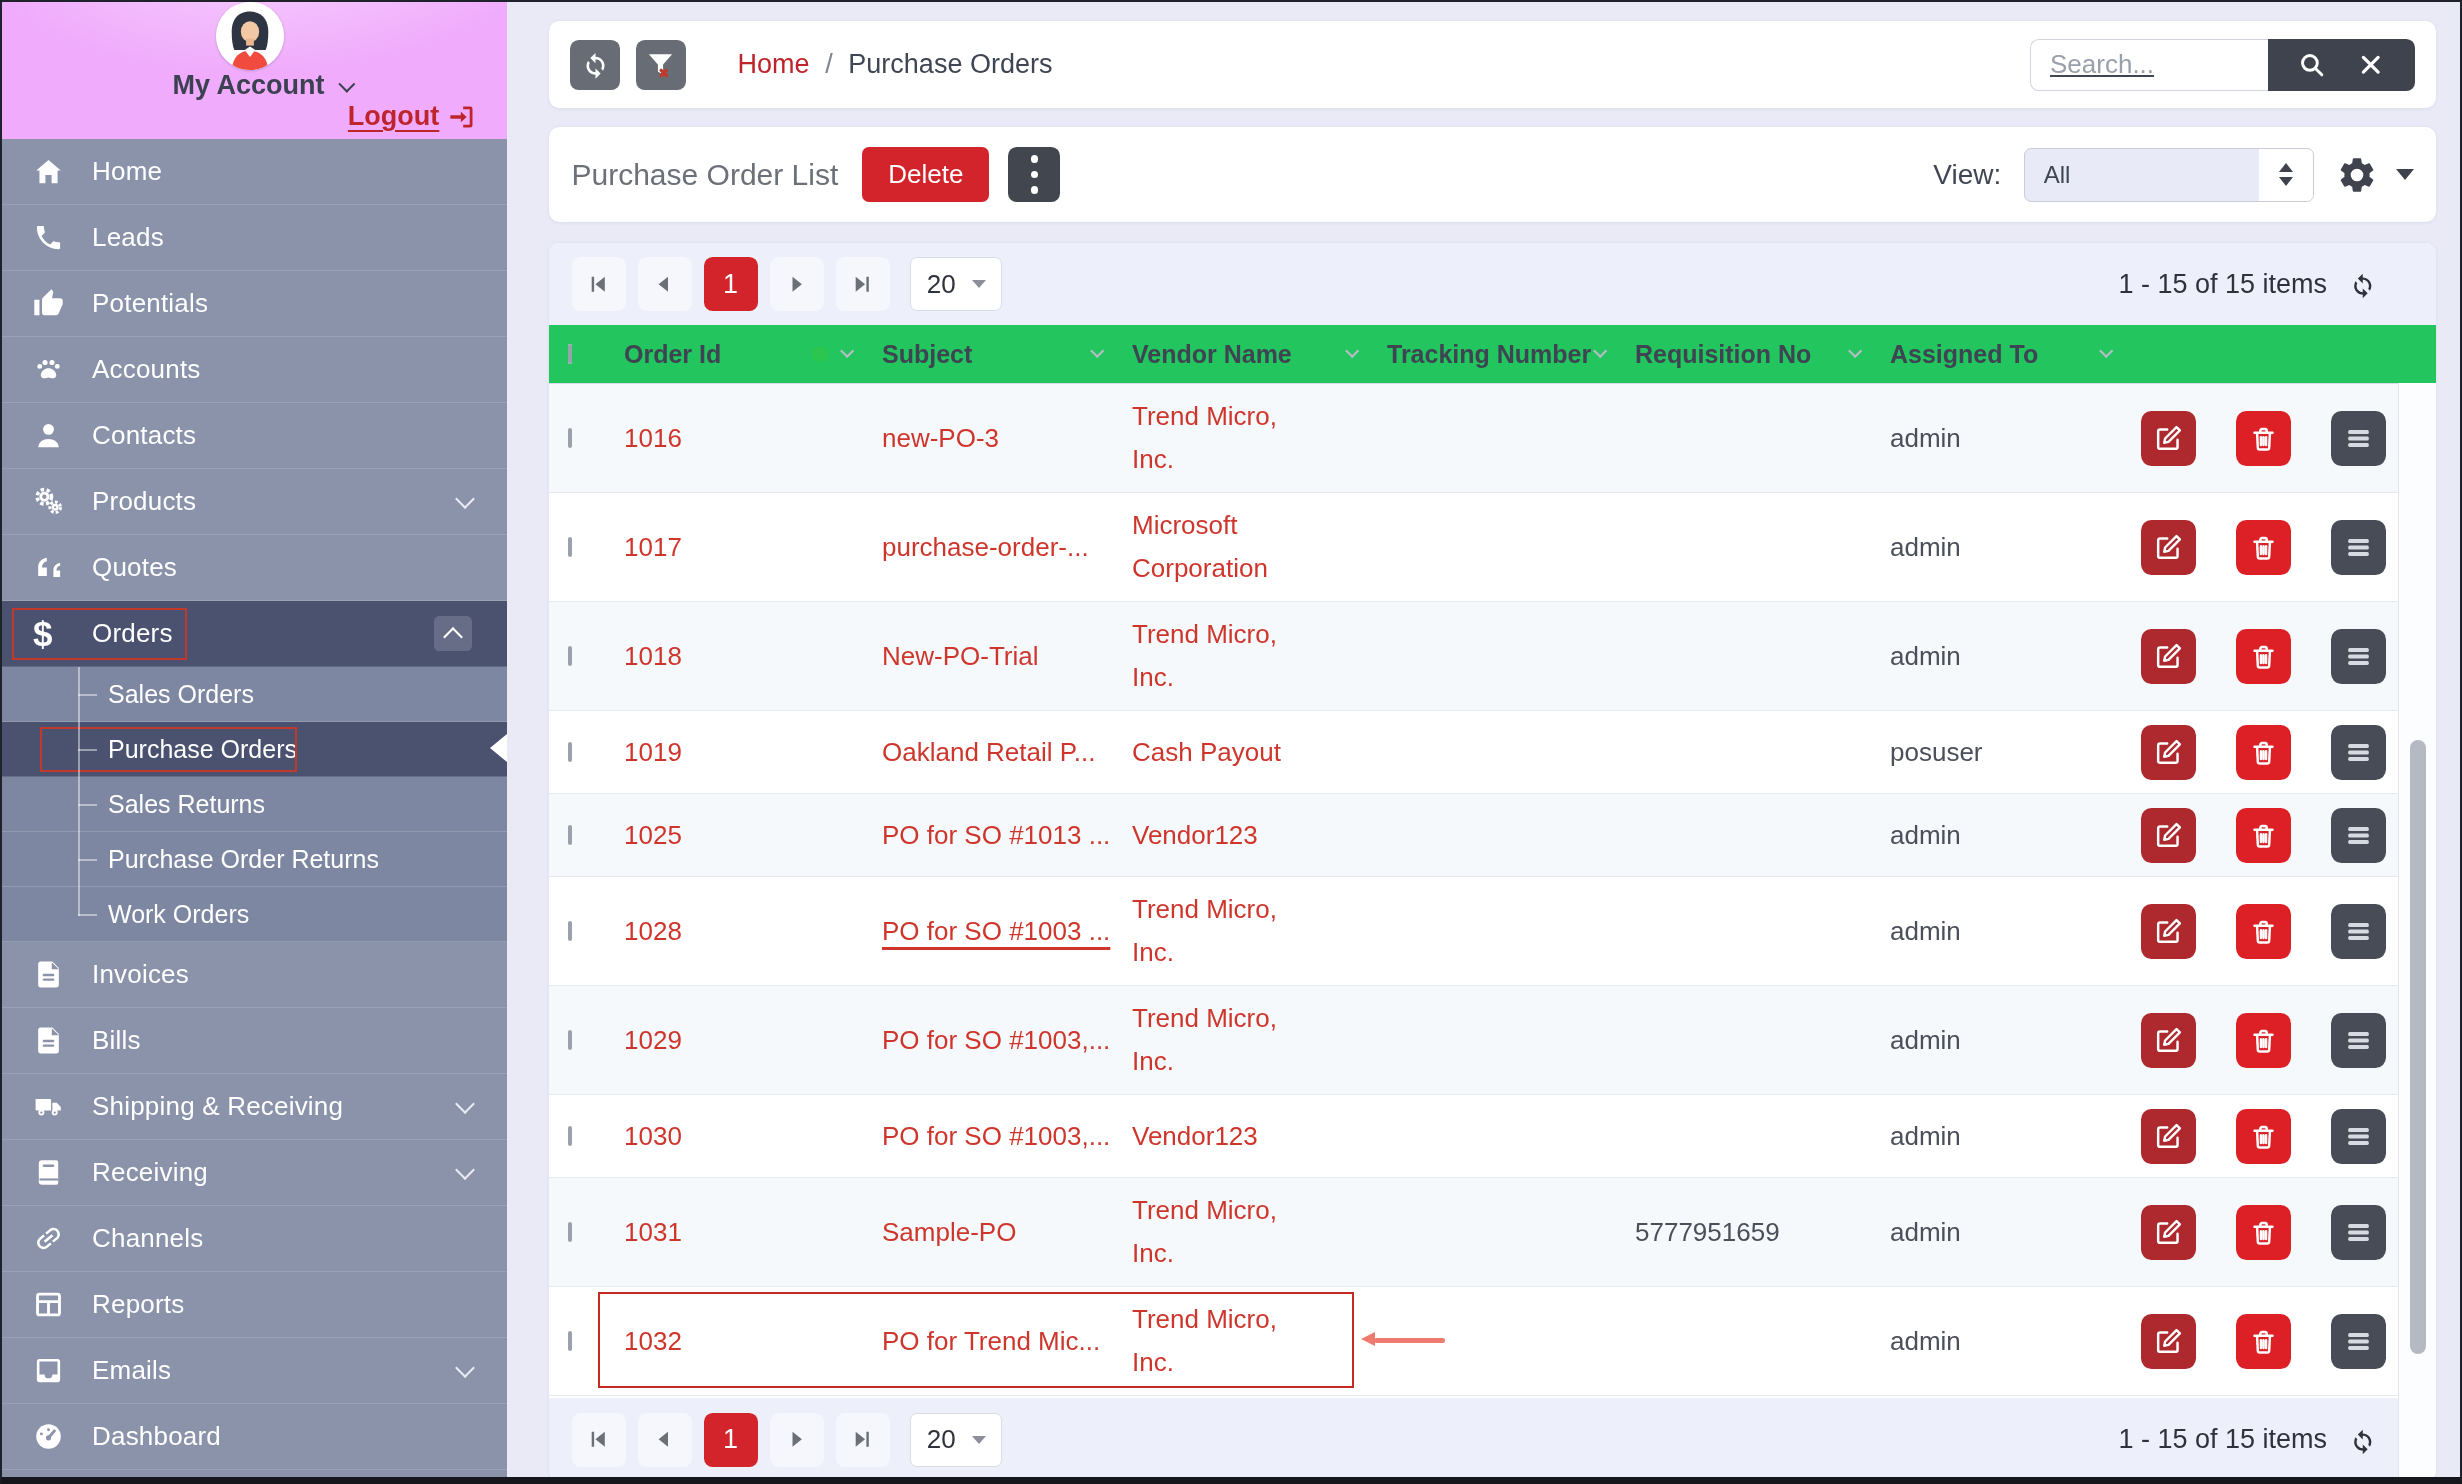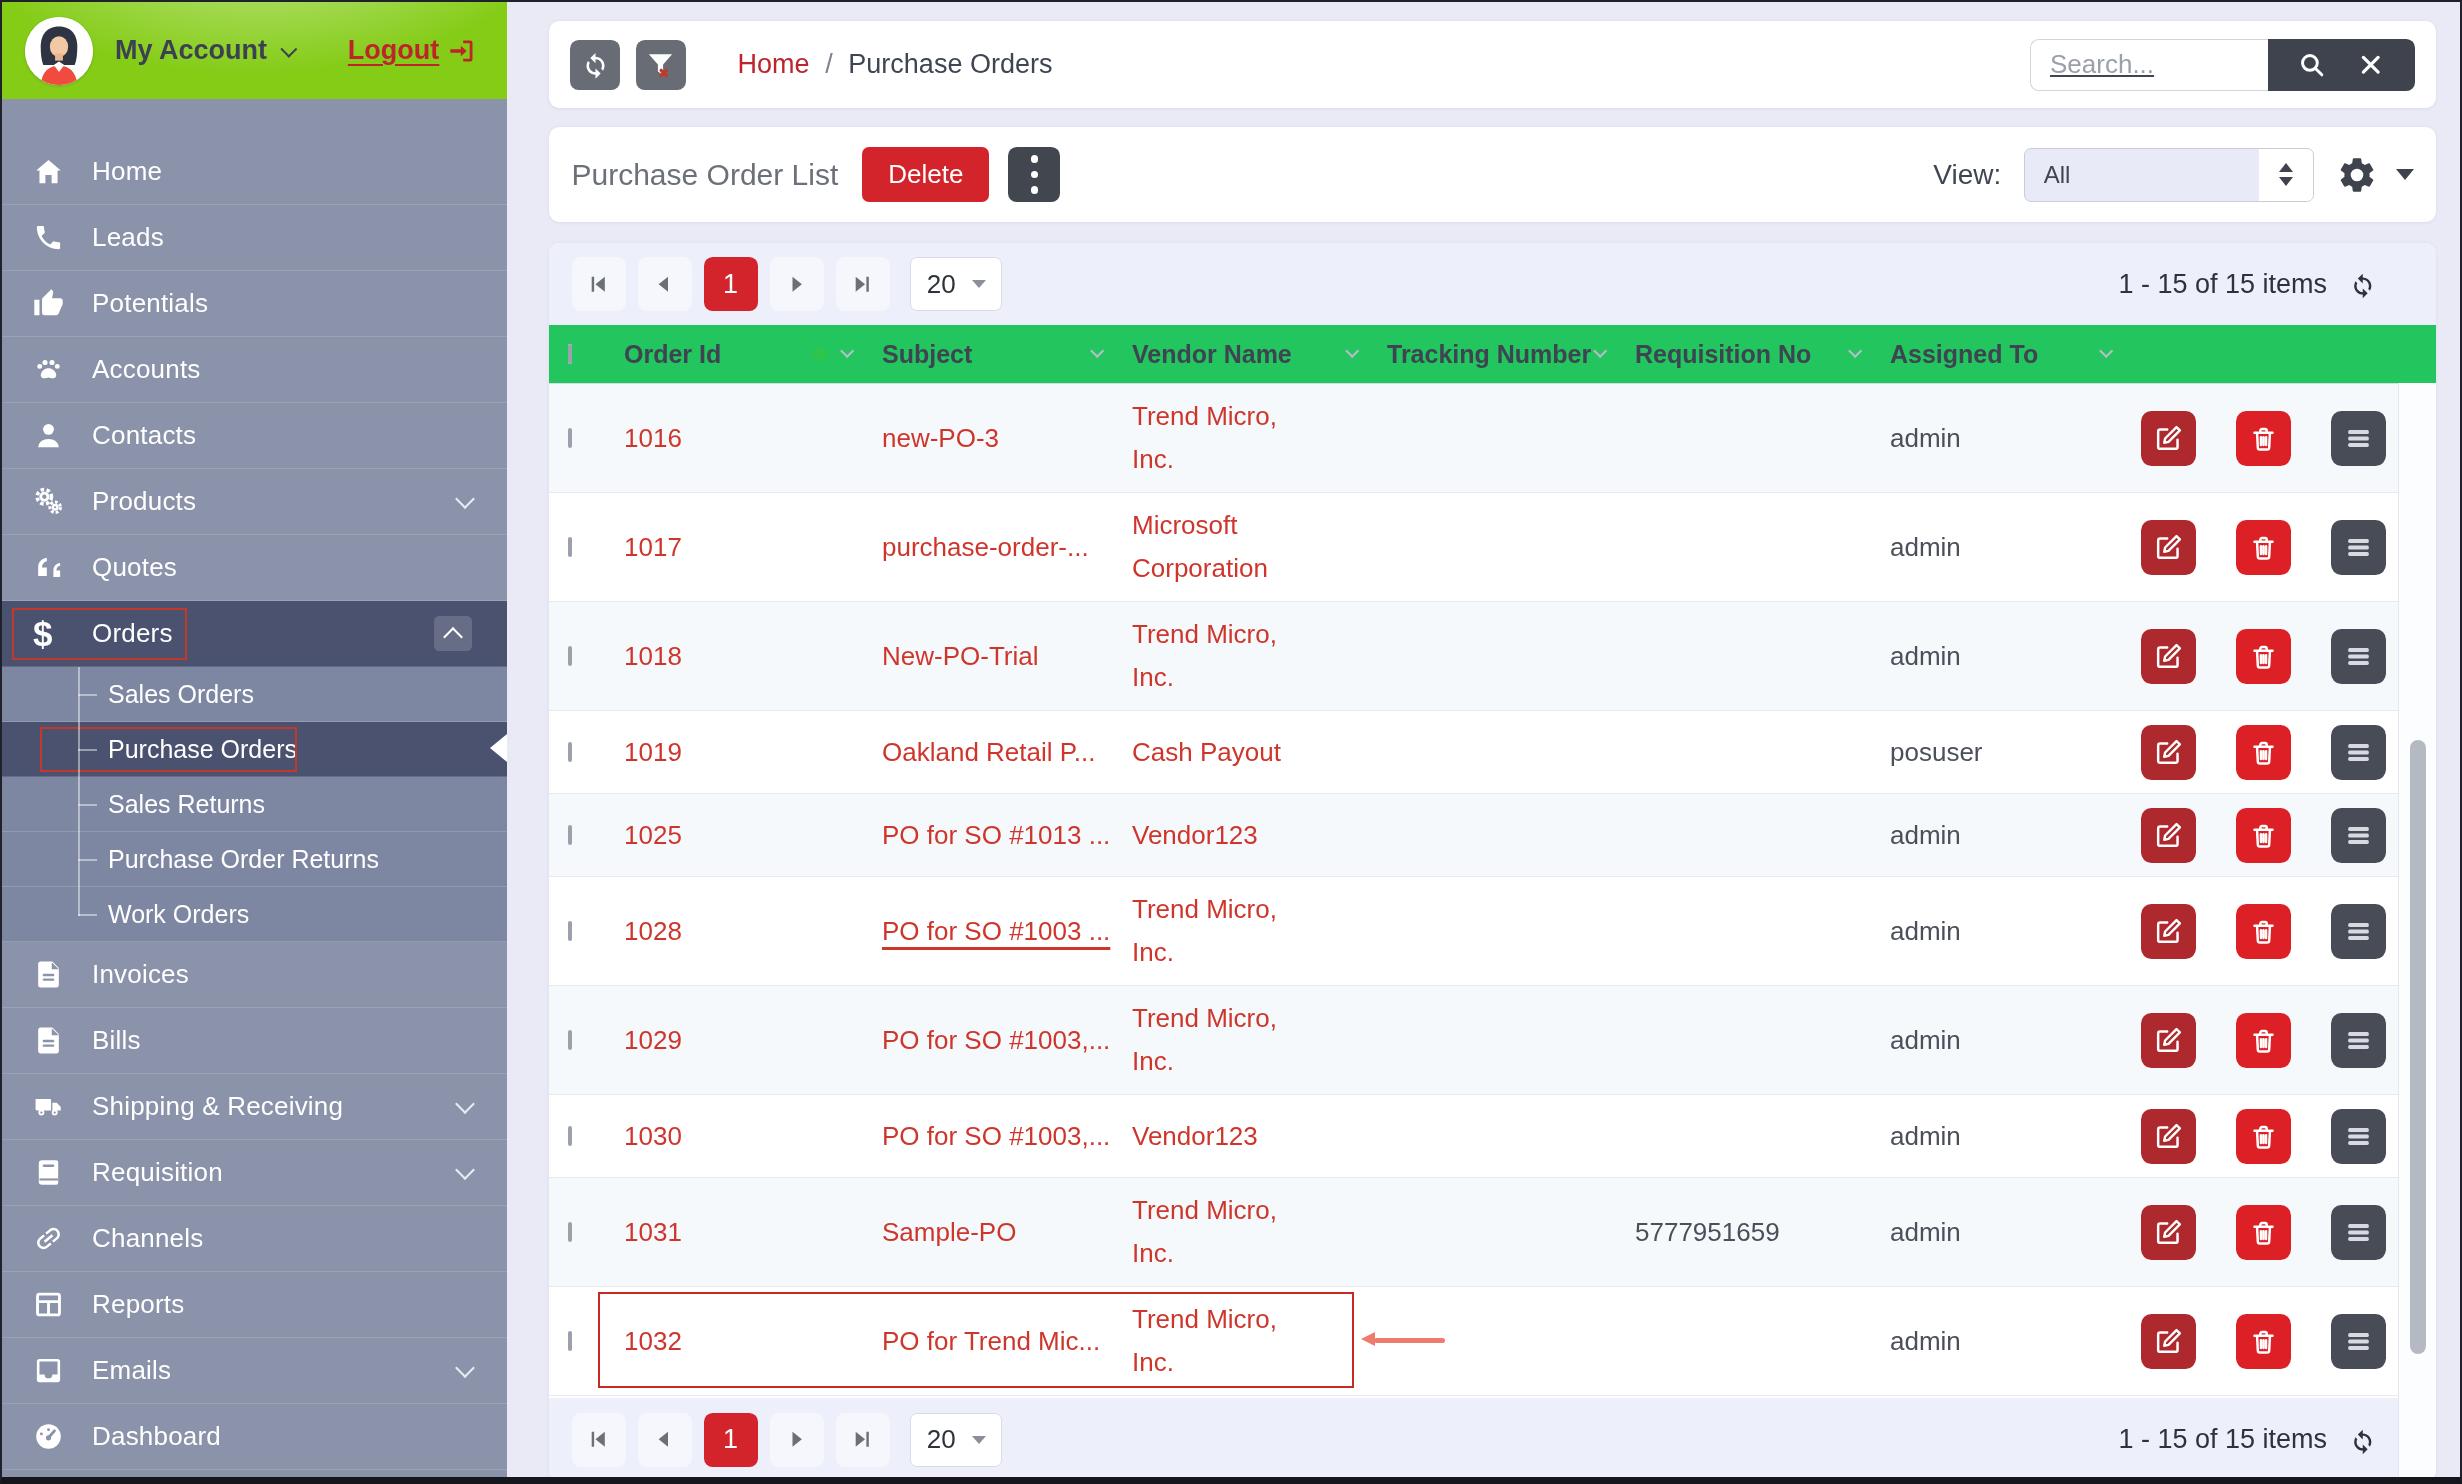--- a/index.html
+++ b/index.html
@@ -8,21 +8,21 @@
     font-family:"Liberation Sans", sans-serif;
     background:#e9eaf6;
     position:relative;
     border:2.6px solid #1f222a;
     border-bottom:7px solid #15171c;
     overflow:hidden;
     color:#3f4553;
   }
   
   .sidebar { position:absolute; left:0; top:0; bottom:0; width:505px; background:#8b93aa; z-index:5; }
-  .side-head { height:97px; background:#84cc16; position:relative; display:flex; align-items:center; padding:0 31px 0 22.5px; overflow:hidden; }
+  .side-head { height:137px; background:#f0abfc; position:relative; display:flex; align-items:center; padding:0 31px 0 22.5px; overflow:hidden;flex-direction:column; }
   .side-head::before { content:''; position:absolute; left:-52px; top:-78px; width:607px; height:165px; background:radial-gradient(ellipse at 55% 0%, rgba(255,255,255,.55), rgba(255,255,255,0) 65%); transform:rotate(-4deg); }
   .avatar { width:68px; height:68px; border-radius:50%; background:#fff; flex:0 0 auto; position:relative; z-index:2; box-shadow:0 0.9px 2.6px rgba(40,50,80,.25); }
   .acct { margin-left:22.5px; font-size:27px; font-weight:700; color:#3b4150; display:flex; align-items:center; gap:14px; z-index:2; cursor:pointer; }
   .acct .chev { width:12px; height:12px; border-right:2.8px solid #3b4150; border-bottom:2.8px solid #3b4150; transform:rotate(45deg) translateY(-2.6px); }
   .logout { margin-left:auto; z-index:2; display:flex; align-items:center; gap:8.7px; font-size:27px; font-weight:700; color:#bd242b; text-decoration:underline; text-underline-offset:5.2px; cursor:pointer; }
   .logout svg { width:28px; height:28px; }
   .side-menu { position:absolute; top:137px; left:0; right:0; bottom:0; }
   .side-item { height:66px; display:flex; align-items:center; padding:0 35px 0 31px; border-bottom:0.9px solid rgba(255,255,255,.14); position:relative; cursor:pointer; }
   .side-item.selected { background:#4a5270; }
   .side-item .ic { width:40px; height:33px; display:flex; align-items:center; justify-content:flex-start; flex:0 0 auto; }
@@ -277,21 +277,21 @@
         <span class="side-chev"></span>
       </div>
       <div class="side-item">
         <span class="ic">
           <svg viewBox="0 0 24 24">
             <path d="M7 2.5h11a1.5 1.5 0 011.5 1.5v16a1.5 1.5 0 01-1.5 1.5H7A2.5 2.5 0 014.5 19V5A2.5 2.5 0 017 2.5z" fill="#fff"></path>
             <rect x="7.5" y="5.8" width="9" height="1.9" rx=".9" fill="#8b93aa"></rect>
             <path d="M5 17.4h14.5" stroke="#8b93aa" stroke-width="1.6"></path>
           </svg>
         </span>
-        <span class="lbl">Requisition</span>
+        <span class="lbl">Receiving</span>
         <span class="side-chev"></span>
       </div>
       <div class="side-item">
         <span class="ic">
           <svg viewBox="0 0 24 24" fill="#fff">
             <g transform="rotate(-40 12 12)">
               <path d="M3.9 12c0-1.7 1.4-3.1 3.1-3.1h4V7H7c-2.8 0-5 2.2-5 5s2.2 5 5 5h4v-1.9H7c-1.7 0-3.1-1.4-3.1-3.1zm4.1 1h8v-2H8v2zm9-6h-4v1.9h4c1.7 0 3.1 1.4 3.1 3.1s-1.4 3.1-3.1 3.1h-4V17h4c2.8 0 5-2.2 5-5s-2.2-5-5-5z"></path>
             </g>
           </svg>
         </span>

